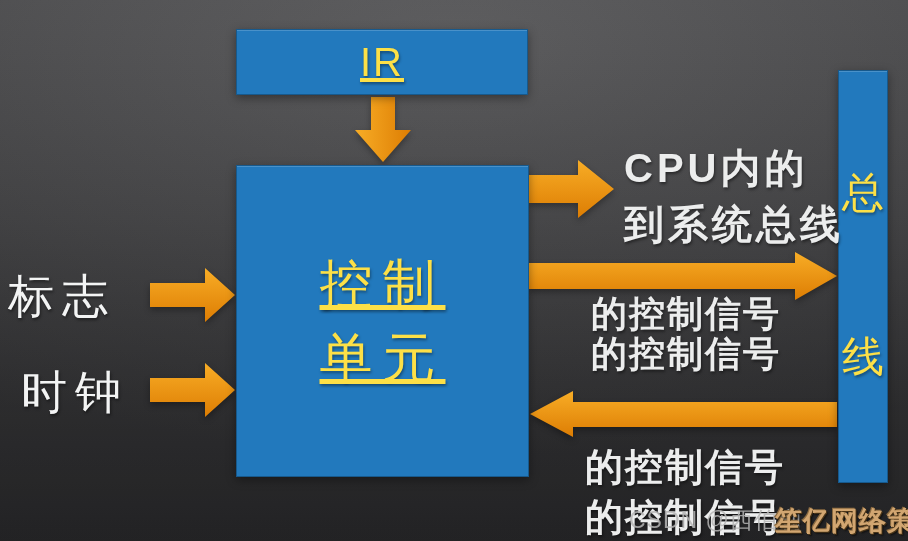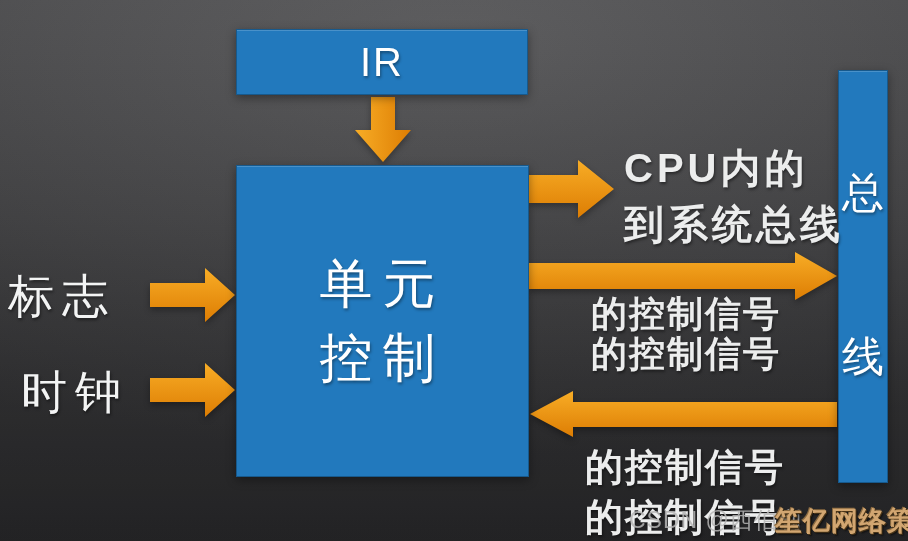--- a/index.html
+++ b/index.html
@@ -13,24 +13,25 @@
   .stage::before{
     content:"";position:absolute;inset:0;
     background:radial-gradient(ellipse 120% 90% at 50% 8%,rgba(255,255,255,0.07),rgba(0,0,0,0.18) 85%);
     pointer-events:none;
   }
   .box{
     position:absolute;
     background:#2279bd;
     border:1px solid rgba(10,50,80,0.45);
     box-shadow:0 3px 9px rgba(0,0,0,0.38), inset 0 1px 0 rgba(255,255,255,0.18);
-    color:#ffffff;
+    color:#fde047;
     display:flex;align-items:center;justify-content:center;
     text-shadow:1px 2px 3px rgba(0,0,0,0.38);
     box-sizing:border-box;
+    text-decoration:underline;
   }
   .ir-box{left:236px;top:29px;width:292px;height:66px;font-size:40px;letter-spacing:2px;}
   .cu-box{left:236px;top:165px;width:293px;height:312px;}
   .cu-text{font-size:53px;line-height:74px;letter-spacing:10px;text-align:center;}
   .cu-text span{display:block;}
   .bus-bar{left:838px;top:70px;width:50px;height:413px;}
   .bus-bar span{position:absolute;left:0;width:100%;text-align:center;font-size:42px;}
   .bus-char1{top:94px;}
   .bus-char2{top:258px;}
   .side-label{
@@ -90,22 +91,22 @@
 
     <polygon fill="url(#og)" points="837,402 573,402 573,391 530,414 573,437 573,427 837,427"></polygon>
   </svg>
 
   <div class="box ir-box">
     <span>IR</span>
   </div>
 
   <div class="box cu-box">
     <div class="cu-text">
+      <span>控制</span>
       <span>单元</span>
-      <span>控制</span>
     </div>
   </div>
 
   <div class="box bus-bar">
     <span class="bus-char1">总</span>
     <span class="bus-char2">线</span>
   </div>
 
   <div class="side-label lbl-flags">标志</div>
   <div class="side-label lbl-clock">时钟</div>

